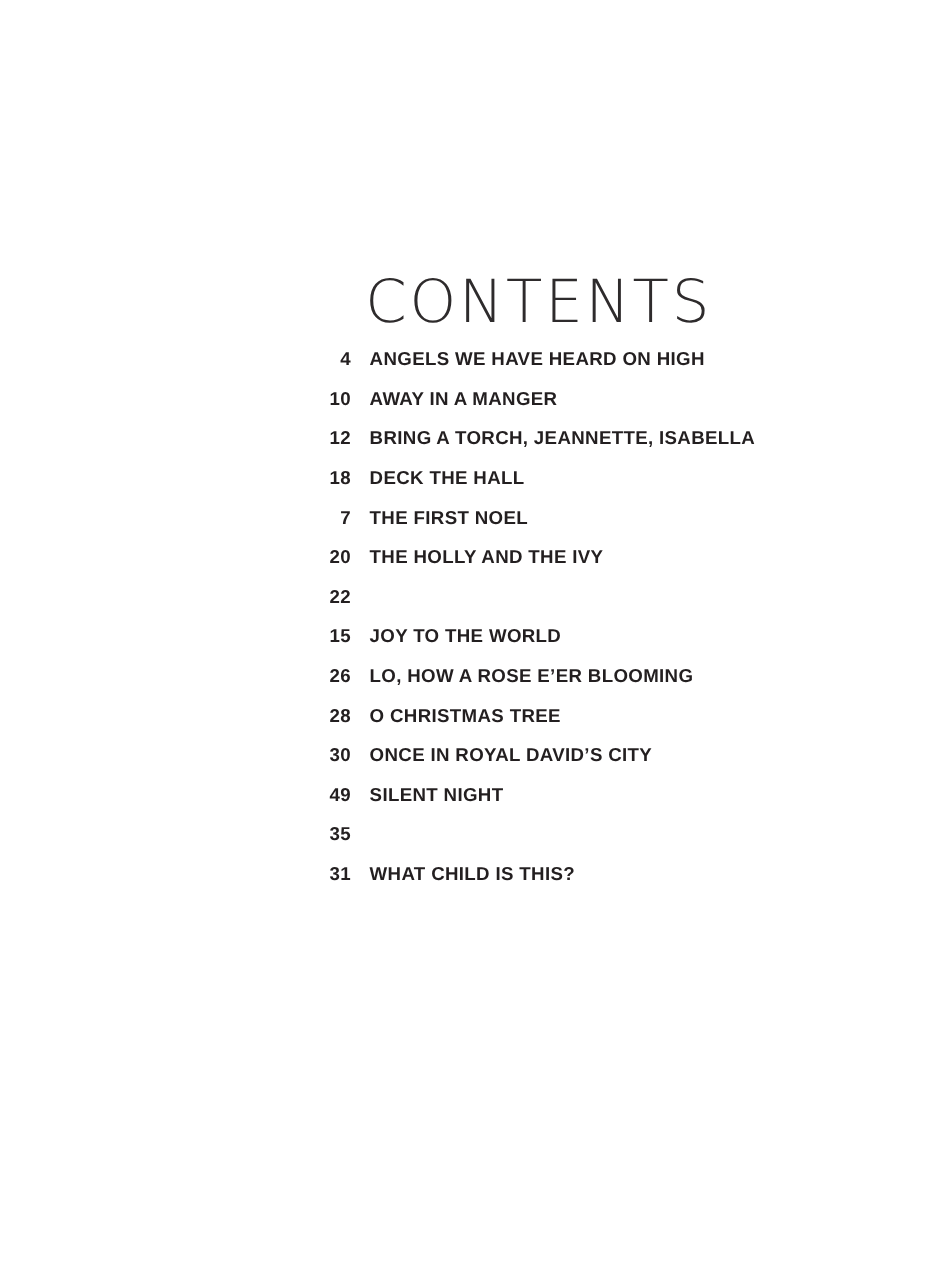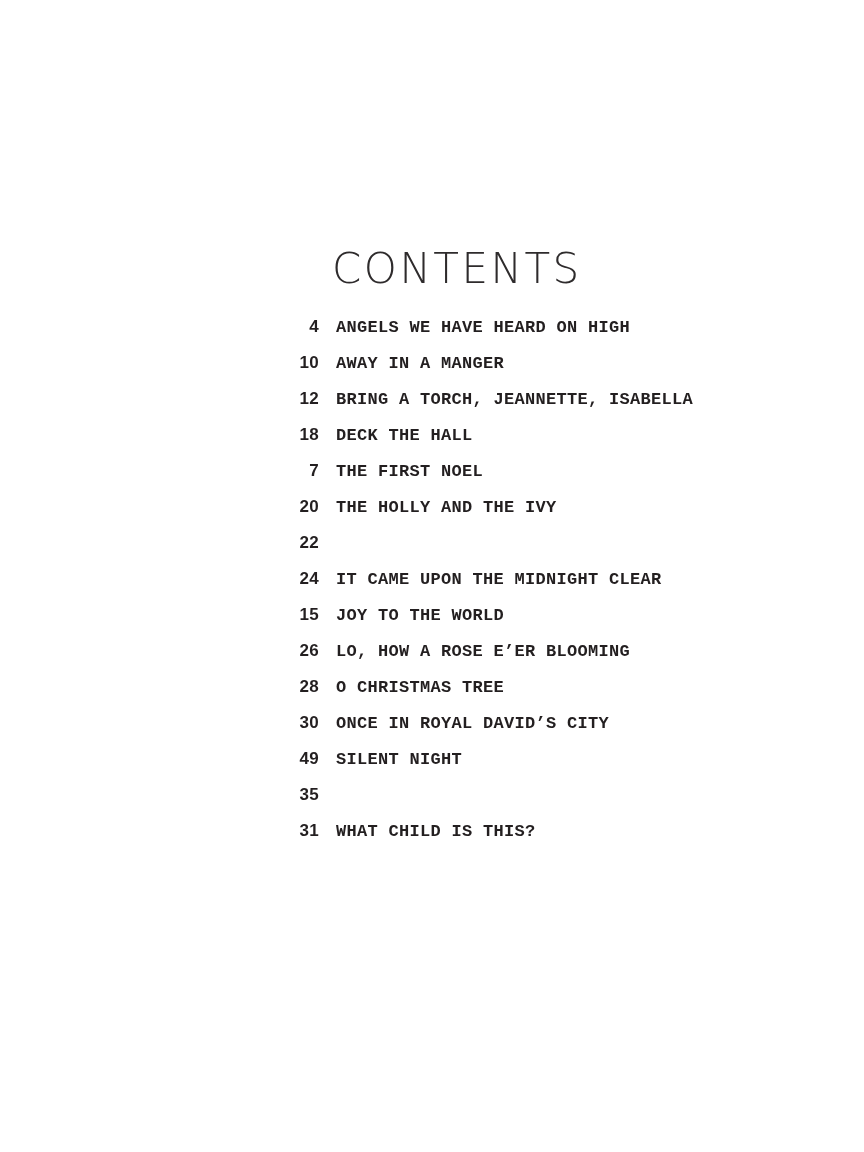--- a/index.html
+++ b/index.html
@@ -11,21 +11,21 @@
     background: #ffffff;
     font-family: "Liberation Sans", sans-serif;
     overflow: hidden;
   }
   .toc-title {
     position: absolute;
     left: 332px;
     top: 248px;
     font-family: "DejaVu Sans", "Liberation Sans", sans-serif;
     font-weight: 200;
-    font-size: 42px;
+    font-size: 54px;
     line-height: 1;
     letter-spacing: 2.5px;
     color: #2e2b2c;
     text-align: center;
   }
   .toc-list {
     position: absolute;
     left: 280px;
     top: 309px;
     width: 420px;
@@ -40,21 +40,20 @@
     letter-spacing: 0.3px;
     white-space: nowrap;
   }
   .toc-num {
     width: 39px;
     text-align: right;
     flex: 0 0 39px;
   }
   .toc-song {
     margin-left: 17px;
-    font-family: Liberation Mono, monospace;
   }
 </style>
 </head>
 <body>
 
 <div class="page">
 
   <div class="toc-title">CONTENTS</div>
 
   <div class="toc-list">
@@ -80,24 +79,20 @@
       <span class="toc-song">THE FIRST NOEL</span>
     </div>
     <div class="toc-row">
       <span class="toc-num">20</span>
       <span class="toc-song">THE HOLLY AND THE IVY</span>
     </div>
     <div class="toc-row">
       <span class="toc-num">22</span>
     </div>
     <div class="toc-row">
-      <span class="toc-num">24</span>
-      <span class="toc-song">IT CAME UPON THE MIDNIGHT CLEAR</span>
-    </div>
-    <div class="toc-row">
       <span class="toc-num">15</span>
       <span class="toc-song">JOY TO THE WORLD</span>
     </div>
     <div class="toc-row">
       <span class="toc-num">26</span>
       <span class="toc-song">LO, HOW A ROSE E’ER BLOOMING</span>
     </div>
     <div class="toc-row">
       <span class="toc-num">28</span>
       <span class="toc-song">O CHRISTMAS TREE</span>

